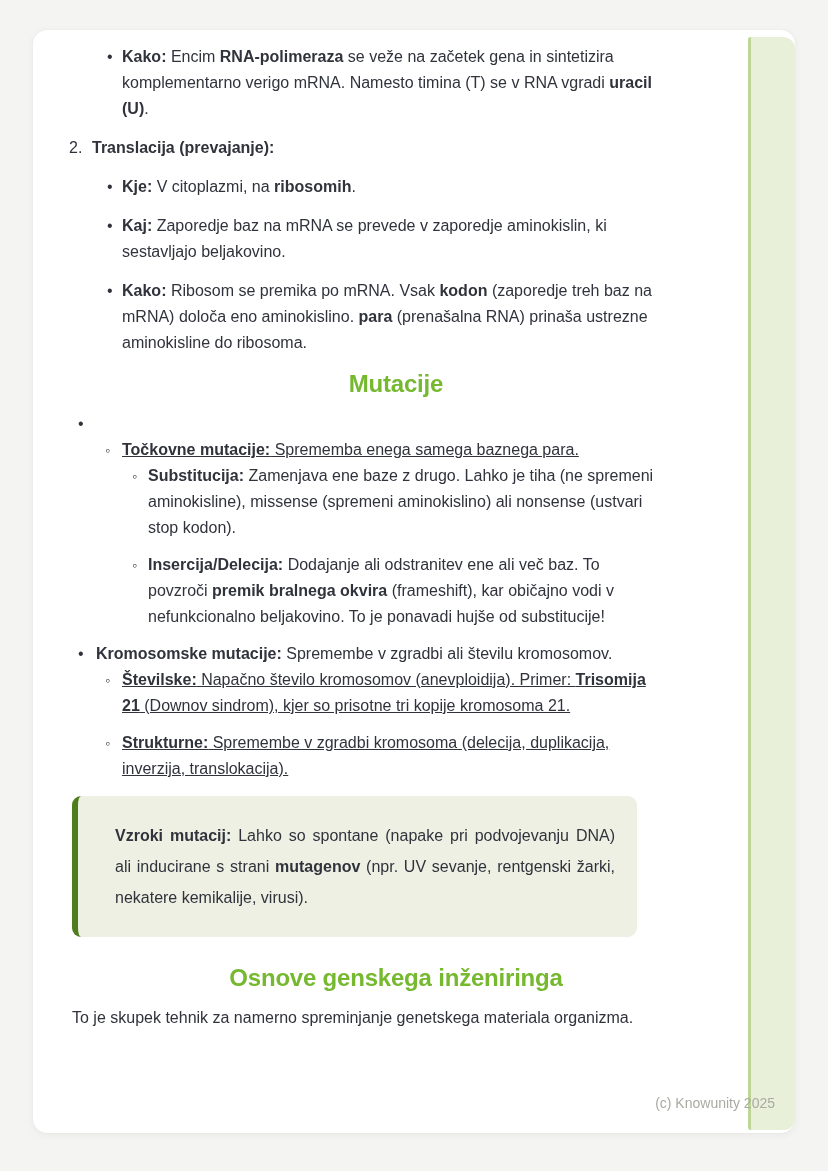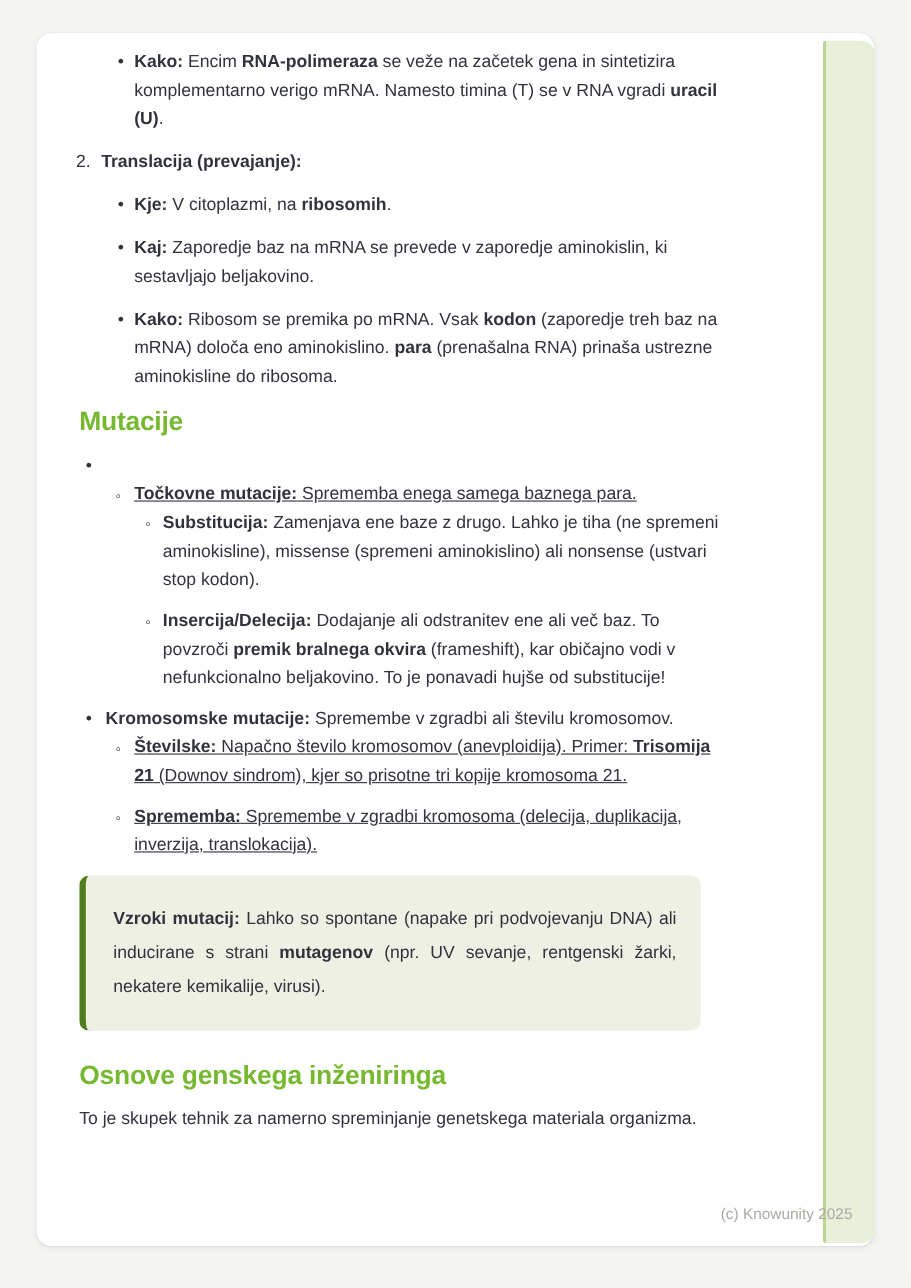--- a/index.html
+++ b/index.html
@@ -36,21 +36,21 @@
   }
   .content{
     position:absolute;left:39px;top:14px;width:648px;z-index:1;
     font-size:16px;line-height:26px;
   }
   .b{font-weight:bold;}
   .i{}
   h2.heading{
     font-size:24px;line-height:30px;font-weight:bold;
     color:var(--green);
-    margin:12px 0 12px 0;letter-spacing:-0.2px;
+    margin:12px 0 12px 0;letter-spacing:-0.2px;text-align:center;
   }
   .paragraph{margin:0 0 24px 0;max-width:592px;}
   .li{display:flex;margin:0 0 11px 0;}
   .li .marker{flex:none;}
   .li .text{flex:none;}
   .li-a{padding-left:35px;margin-bottom:13px;}
   .li-a .marker{width:15px;}
   .li-a .text{max-width:532px;}
   .num{margin-left:-3px;margin-bottom:13px;}
   .num .marker{width:23px;}
@@ -63,21 +63,21 @@
   .li-3{padding-left:60px;}
   .li-3 .marker{width:16px;}
   .li-3 .text{max-width:507px;}
   .li.compact{margin-top:-11px;}
   .circle{font-size:14px;}
   .callout{
     margin:14px 0 26px 0;width:565px;
     background:var(--callout-bg);
     border-left:6px solid var(--callout-border);
     border-radius:9px;
-    padding:24px 22px 24px 25px;
+    padding:24px 22px 24px 37px;
     line-height:31px;
     text-align:justify;
   }
   .footer{
     position:absolute;right:20px;top:1066px;z-index:2;
     font-size:14px;line-height:14px;color:var(--footer-color);
   }
 </style>
 </head>
 <body>
@@ -124,20 +124,20 @@
       <div class="li li-1">
         <span class="marker">•</span>
         <span class="text"><span class="b">Kromosomske mutacije:</span><span class=""> Spremembe v zgradbi ali številu kromosomov.</span></span>
       </div>
       <div class="li li-2 compact">
         <span class="marker circle">◦</span>
         <span class="text"><span class="b">Številske:</span><span class=""> Napačno število kromosomov (anevploidija). Primer: </span><span class="b">Trisomija 21</span><span class=""> (Downov sindrom), kjer so prisotne tri kopije kromosoma 21.</span></span>
       </div>
       <div class="li li-2">
         <span class="marker circle">◦</span>
-        <span class="text"><span class="b">Sprememba:</span><span class=""> Spremembe v zgradbi kromosoma (delecija, duplikacija, inverzija, translokacija).</span></span>
+        <span class="text"><span class="b">Strukturne:</span><span class=""> Spremembe v zgradbi kromosoma (delecija, duplikacija, inverzija, translokacija).</span></span>
       </div>
       <div class="callout"><span class="b">Vzroki mutacij:</span><span class=""> Lahko so spontane (napake pri podvojevanju DNA) ali inducirane s strani </span><span class="b">mutagenov</span><span class=""> (npr. UV sevanje, rentgenski žarki, nekatere kemikalije, virusi).</span></div>
       <h2 class="heading">Osnove genskega inženiringa</h2>
       <div class="paragraph"><span class="">To je skupek tehnik za namerno spreminjanje genetskega materiala organizma.</span></div>
     </div>
   <div class="footer">(c) Knowunity 2025</div>
 </div>
 
 </body></html>

